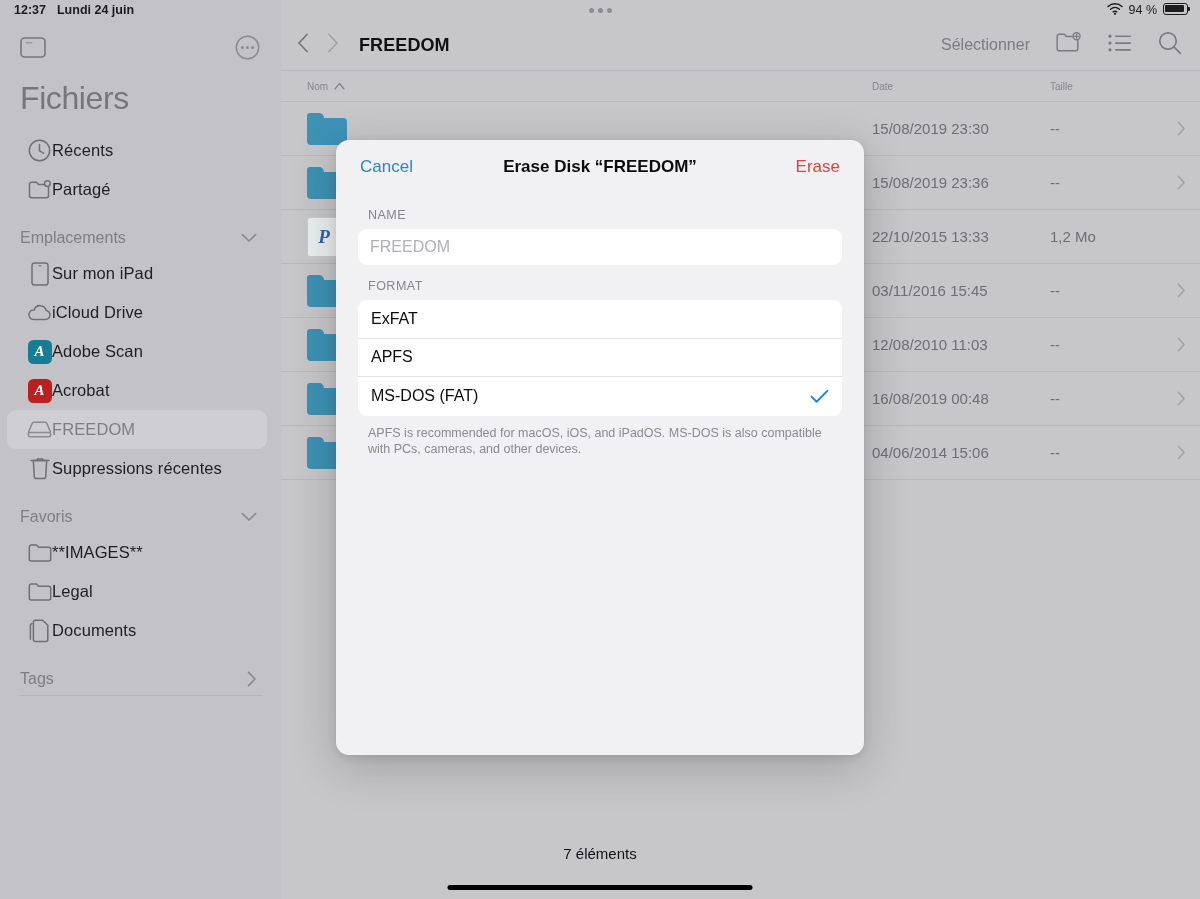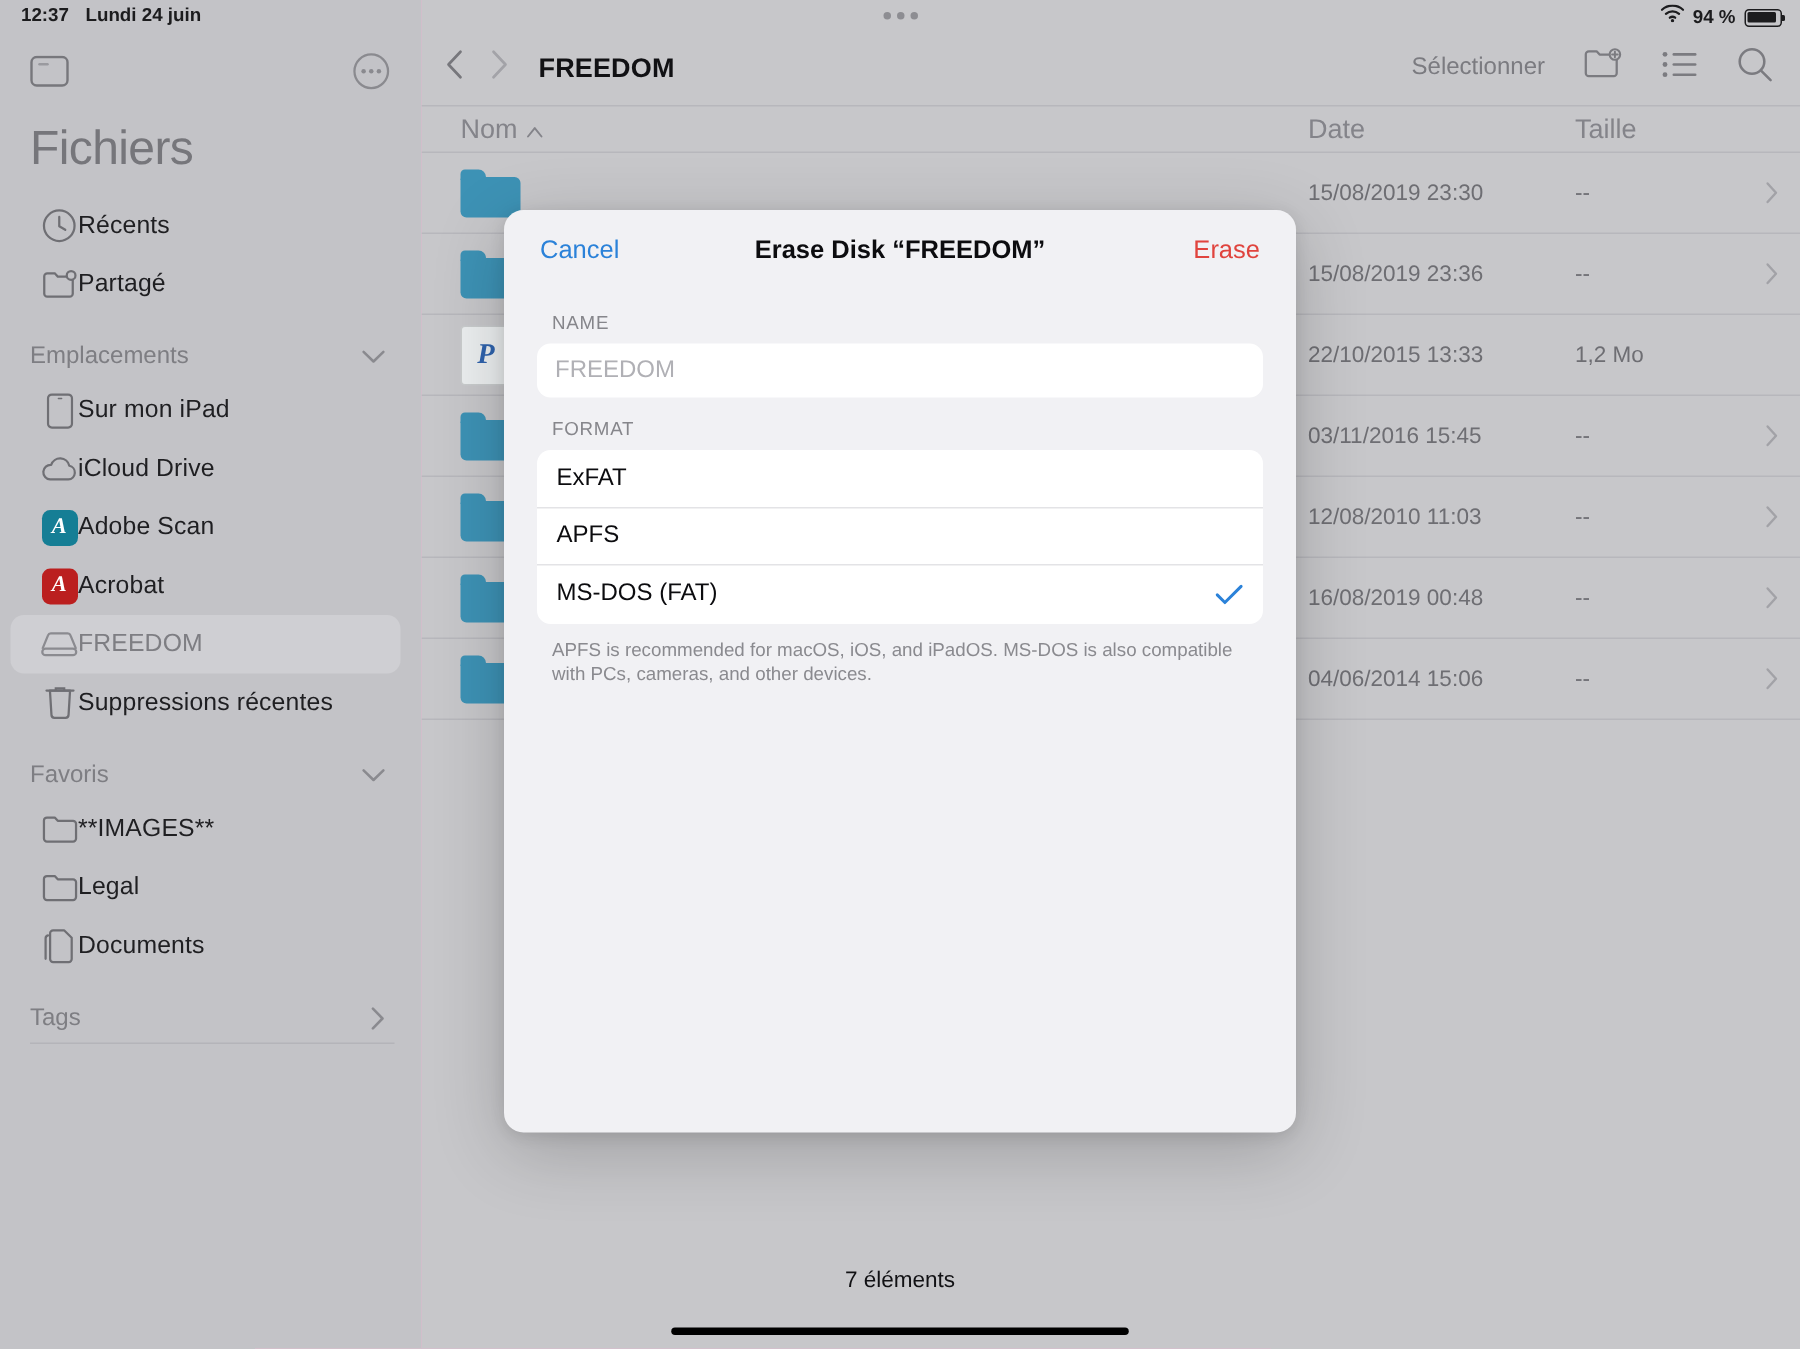--- a/index.html
+++ b/index.html
@@ -9,21 +9,21 @@
     height: 899px;
     overflow: hidden;
     font-family: "Liberation Sans", sans-serif;
     background: #c7c7ca;
   }
 
   #screen {
     position: relative;
     width: 1200px;
     height: 899px;
-    background: #f9a8d4;
+    background: #ffffff;
     overflow: hidden;
   }
 
   
   #statusbar {
     position: absolute;
     top: 0; left: 0;
     width: 1200px; height: 20px;
     display: flex;
     align-items: center;
@@ -42,22 +42,22 @@
     display: flex; justify-content: center; align-items: center;
     pointer-events: none;
   }
   .sb-dots { display: flex; gap: 4px; }
   .sb-dots i {
     display: block; width: 5px; height: 5px; border-radius: 50%;
     background: #8d8d92;
   }
   .sb-right {
     position: absolute; right: 12px;
-    display: flex; align-items: flex-end; gap: 6px;
-    font-size: 12.5px; font-weight: 700; color: #1c1c1e;
+    display: flex; align-items: flex-start; gap: 6px;
+    font-size: 12.5px; font-weight: 400; color: #1c1c1e;
   }
   .battery {
     position: relative;
     width: 25px; height: 12px;
     border: 1.2px solid #1c1c1e;
     border-radius: 3px;
     padding: 1.4px;
   }
   .battery::after {
     content: "";
@@ -175,21 +175,21 @@
     font-size: 16px; color: #7b7b80;
   }
 
   
   .table-head {
     display: flex; align-items: center;
     height: 32px;
     padding: 0 14px 0 26px;
     border-top: 1px solid #b7b7bc;
     border-bottom: 1px solid #b7b7bc;
-    font-size: 18px;
+    font-size: 10px;
     color: #84848a;
   }
   .col-name { flex: 1; display: flex; align-items: center; gap: 6px; }
   .col-date { width: 178px; }
   .col-size { width: 110px; }
   .col-chev { width: 26px; }
 
   .file-row {
     display: flex; align-items: center;
     height: 54px;

